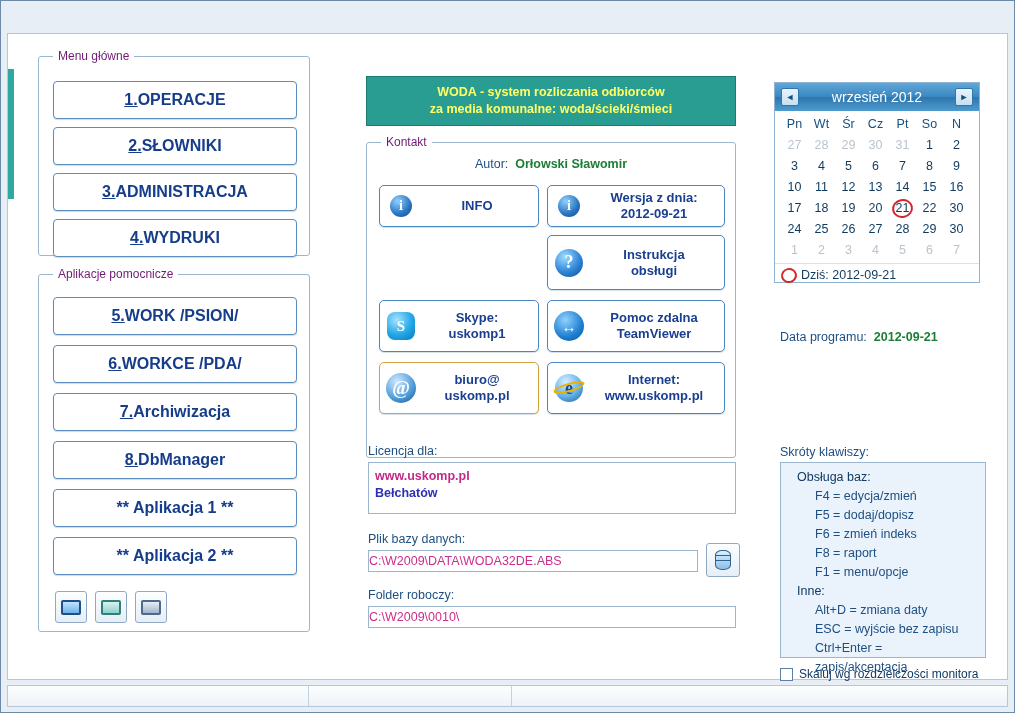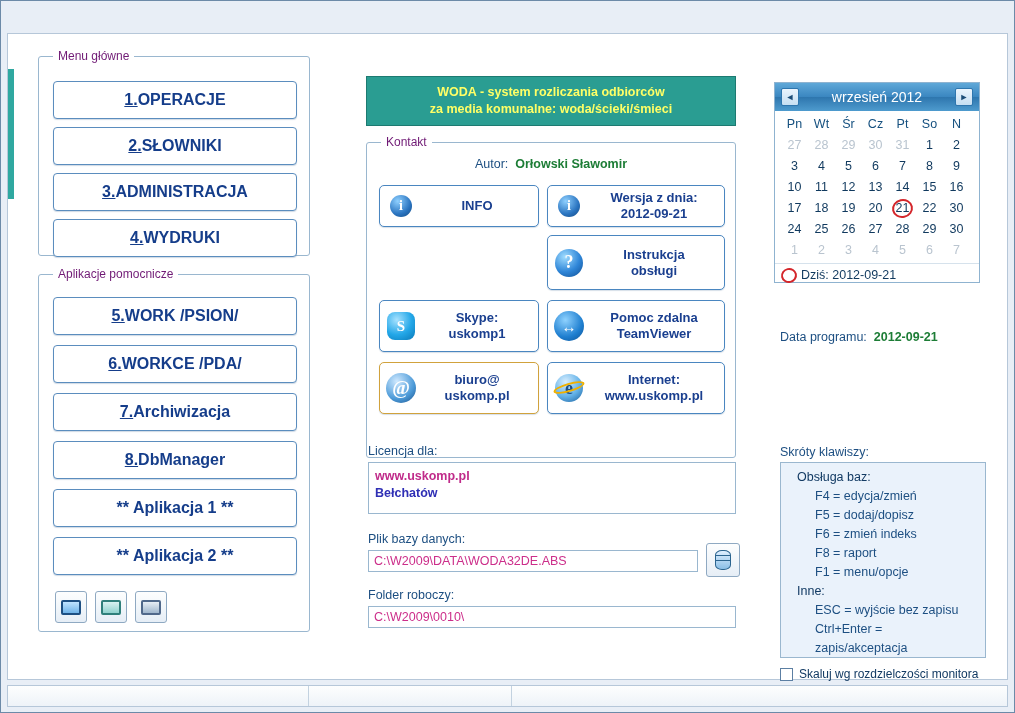--- a/index.html
+++ b/index.html
@@ -296,21 +296,20 @@
   }
   .textbox {
     position: absolute;
     background: #ffffff;
     border: 1px solid #9ab7cf;
     box-sizing: border-box;
     font-size: 12.5px;
     color: #cc2e8a;
     display: flex;
     align-items: center;
-    padding-left: 5px;
   }
   .memo {
     position: absolute;
     background: #ffffff;
     border: 1px solid #9ab7cf;
     box-sizing: border-box;
     font-size: 12.5px;
     color: #7a2fbf;
     font-weight: bold;
     padding: 5px 6px;
@@ -727,20 +726,21 @@
 
     <div class="sc-title">Skróty klawiszy:</div>
     <div class="sc-box">
       <div class="hdr">Obsługa baz:</div>
       <div class="item">F4  = edycja/zmień</div>
       <div class="item">F5  = dodaj/dopisz</div>
       <div class="item">F6  = zmień indeks</div>
       <div class="item">F8  = raport</div>
       <div class="item">F1  = menu/opcje</div>
       <div class="hdr">Inne:</div>
+      <div class="item">Alt+D  = zmiana daty</div>
       <div class="item">ESC    = wyjście bez zapisu</div>
       <div class="item">Ctrl+Enter = zapis/akceptacja</div>
     </div>
 
     <div class="chk-row">
       <span class="chk"></span>
       <span>Skaluj wg rozdzielczości monitora</span>
     </div>
   </div>
 

